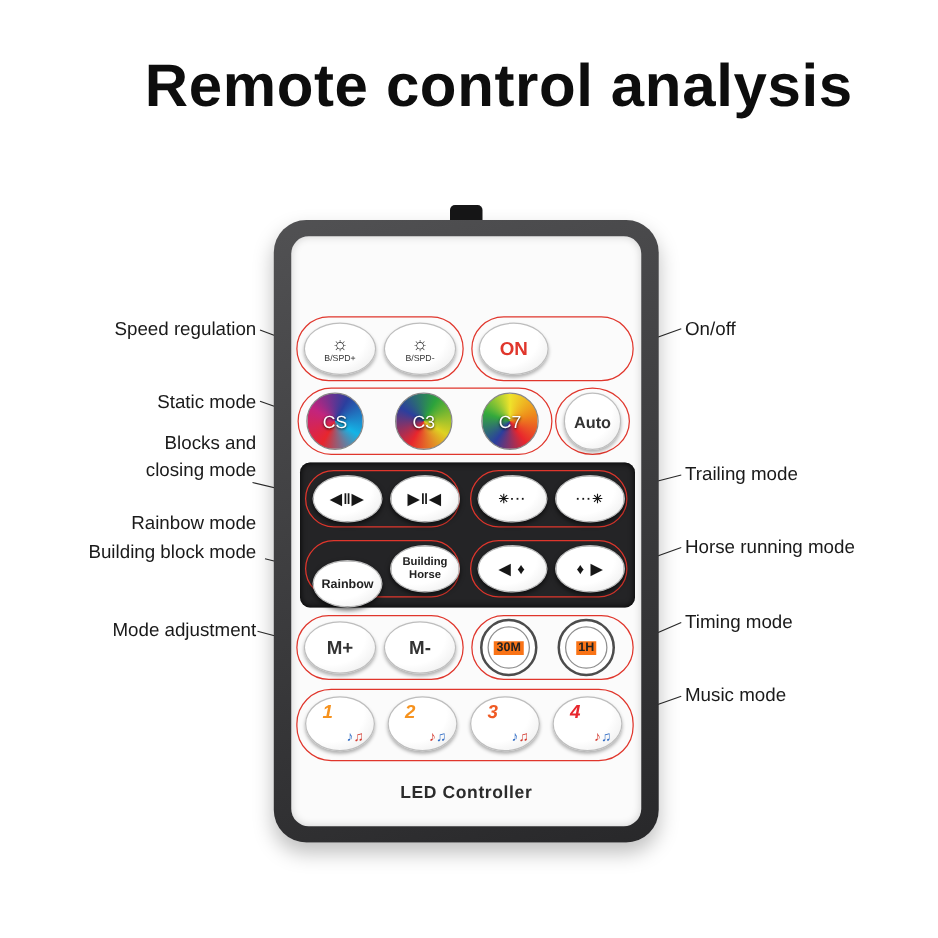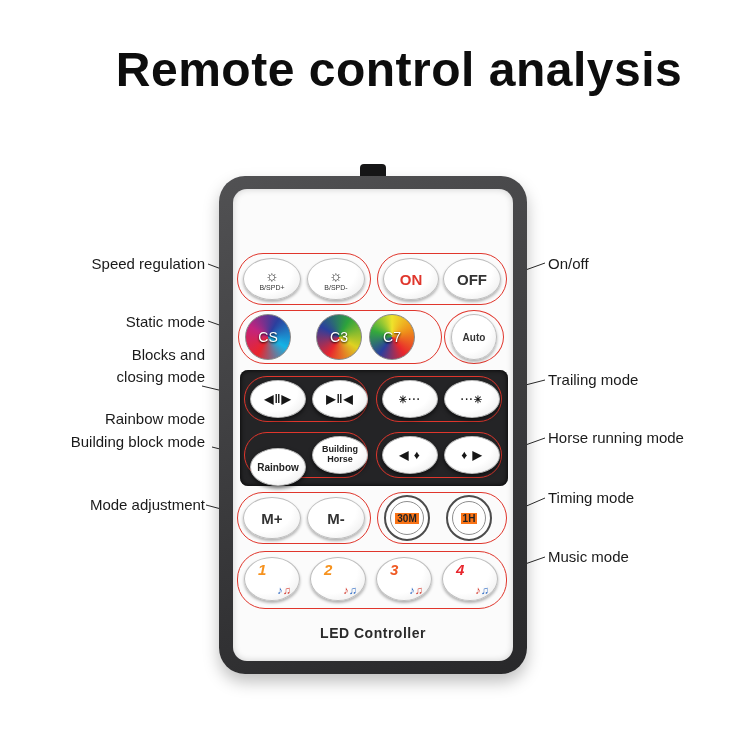--- a/index.html
+++ b/index.html
@@ -100,37 +100,34 @@
       </div>
       <div class="btn" style="left:74px;top:69px;width:58px;height:42px">
         <span class="icon-sun">☼</span>
         <span class="speed-lbl">B/SPD-</span>
       </div>
 
       <div class="group" style="left: 144px; top: 64px; width: 130px; height: 52px; border-color: rgb(224, 54, 44);"></div>
       <div class="btn" style="left:150px;top:69px;width:56px;height:42px">
         <span class="txt" style="color: rgb(224, 54, 44);">ON</span>
       </div>
-      <div class="btn" style="left:210px;top:69px;width:58px;height:42px">
-        <span class="txt">OFF</span>
-      </div>
 
       <div class="group" style="left: 5px; top: 121px; width: 204px; height: 54px; border-color: rgb(224, 54, 44);"></div>
       <div class="wheel wheel-cs" style="left:12px;top:125px;width:46px;height:46px">
         <span>CS</span>
       </div>
       <div class="wheel wheel-c3" style="left:83px;top:125px;width:46px;height:46px">
         <span>C3</span>
       </div>
-      <div class="wheel wheel-c7" style="left:136px;top:125px;width:46px;height:46px">
+      <div class="wheel wheel-c7" style="left:152px;top:125px;width:46px;height:46px">
         <span>C7</span>
       </div>
       <div class="group" style="left: 211px; top: 121px; width: 60px; height: 54px; border-radius: 50%; border-color: rgb(224, 54, 44);"></div>
       <div class="btn" style="left:218px;top:125px;width:46px;height:46px">
-        <span class="txt" style="font-size:10px">Auto</span>
+        <span class="txt" style="font-size:13px">Auto</span>
       </div>
 
       <div class="panel" style="left:7px;top:181px;width:268px;height:116px">
         <div class="group" style="left: 4px; top: 6px; width: 124px; height: 46px; border-radius: 24px; border-color: rgb(224, 54, 44);"></div>
         <div class="group" style="left: 136px; top: 6px; width: 126px; height: 46px; border-radius: 24px; border-color: rgb(224, 54, 44);"></div>
         <div class="btn" style="left:10px;top:10px;width:56px;height:38px">
           <span class="arrow-icon">◀‖▶</span>
         </div>
         <div class="btn" style="left:72px;top:10px;width:56px;height:38px">
           <span class="arrow-icon">▶‖◀</span>

